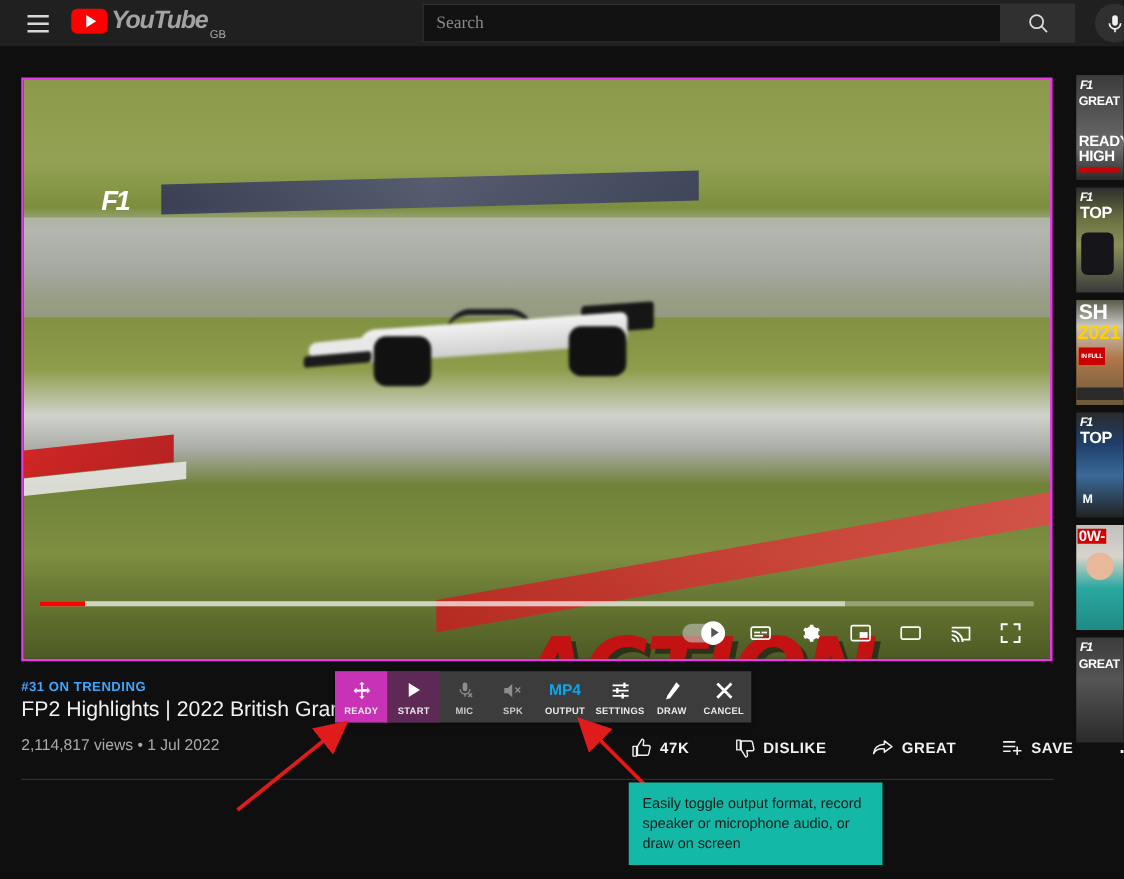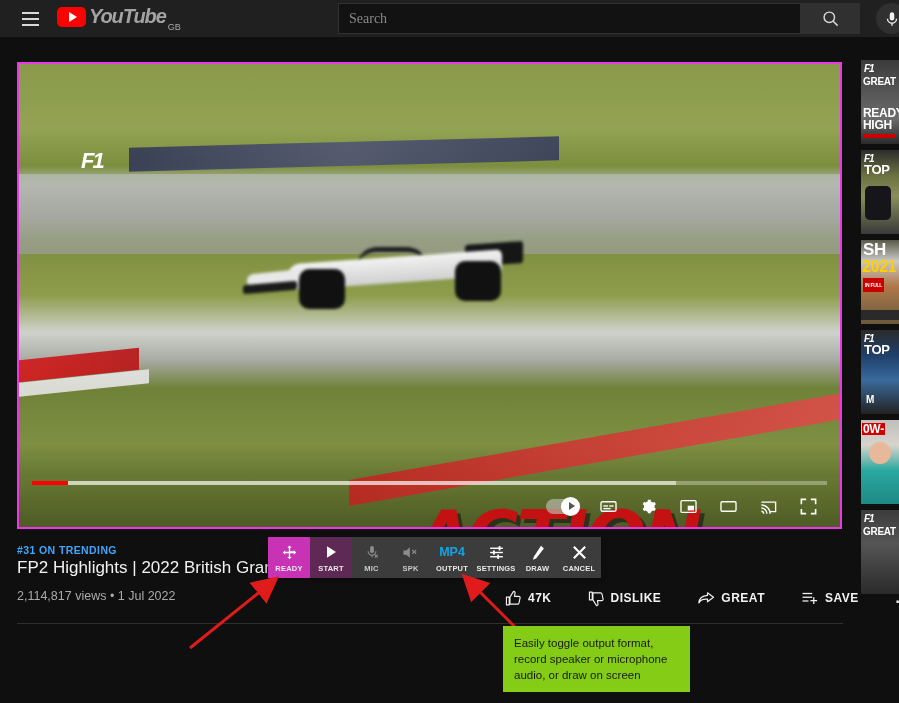--- a/index.html
+++ b/index.html
@@ -269,21 +269,21 @@
     font-style: italic; font-weight: bold; letter-spacing: -1.2px;
   }
 
   
   .callout {
     position: absolute; padding: 9px 11px; font-size: 11.5px;
     color: #1a1a1a; line-height: 16px; z-index: 60;
     font-family: "Liberation Sans", sans-serif;
   }
   .callout-left { left: 37px; top: 633px; width: 212px; background: #cfe3dd; }
-  .callout-right { left: 503px; top: 626px; width: 187px; background: #84cc16; }
+  .callout-right { left: 503px; top: 626px; width: 203px; background: #14b8a6; }
 
   .arrow-svg { position: absolute; left: 0; top: 0; width: 899px; height: 703px;
     pointer-events: none; z-index: 55; }
 </style>
 </head>
 <body>
 
 <div class="app">
 
   <div class="topbar">

